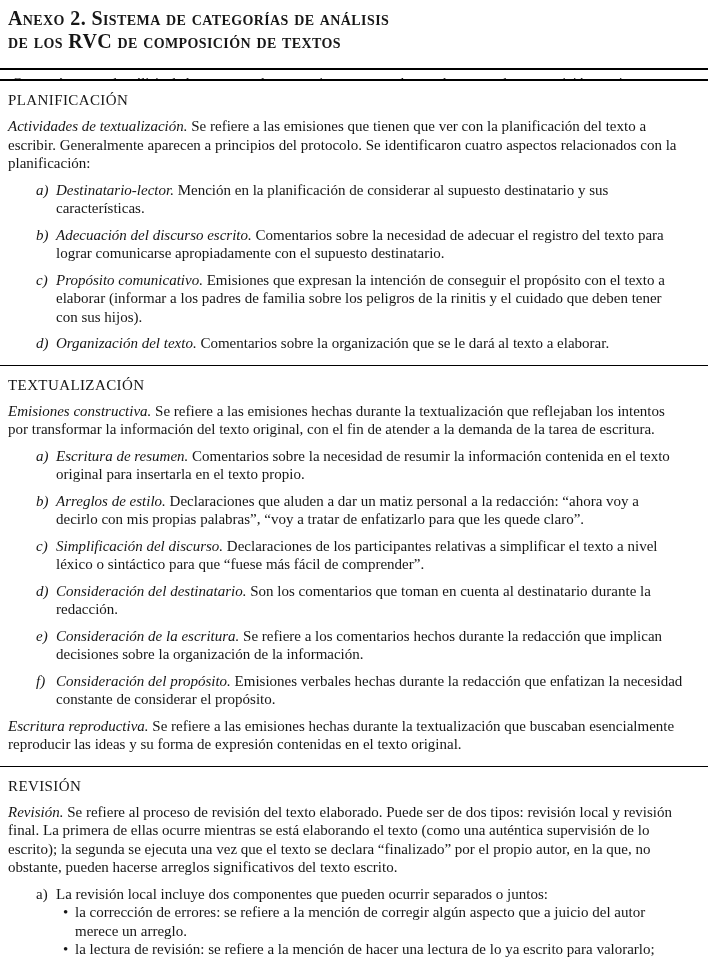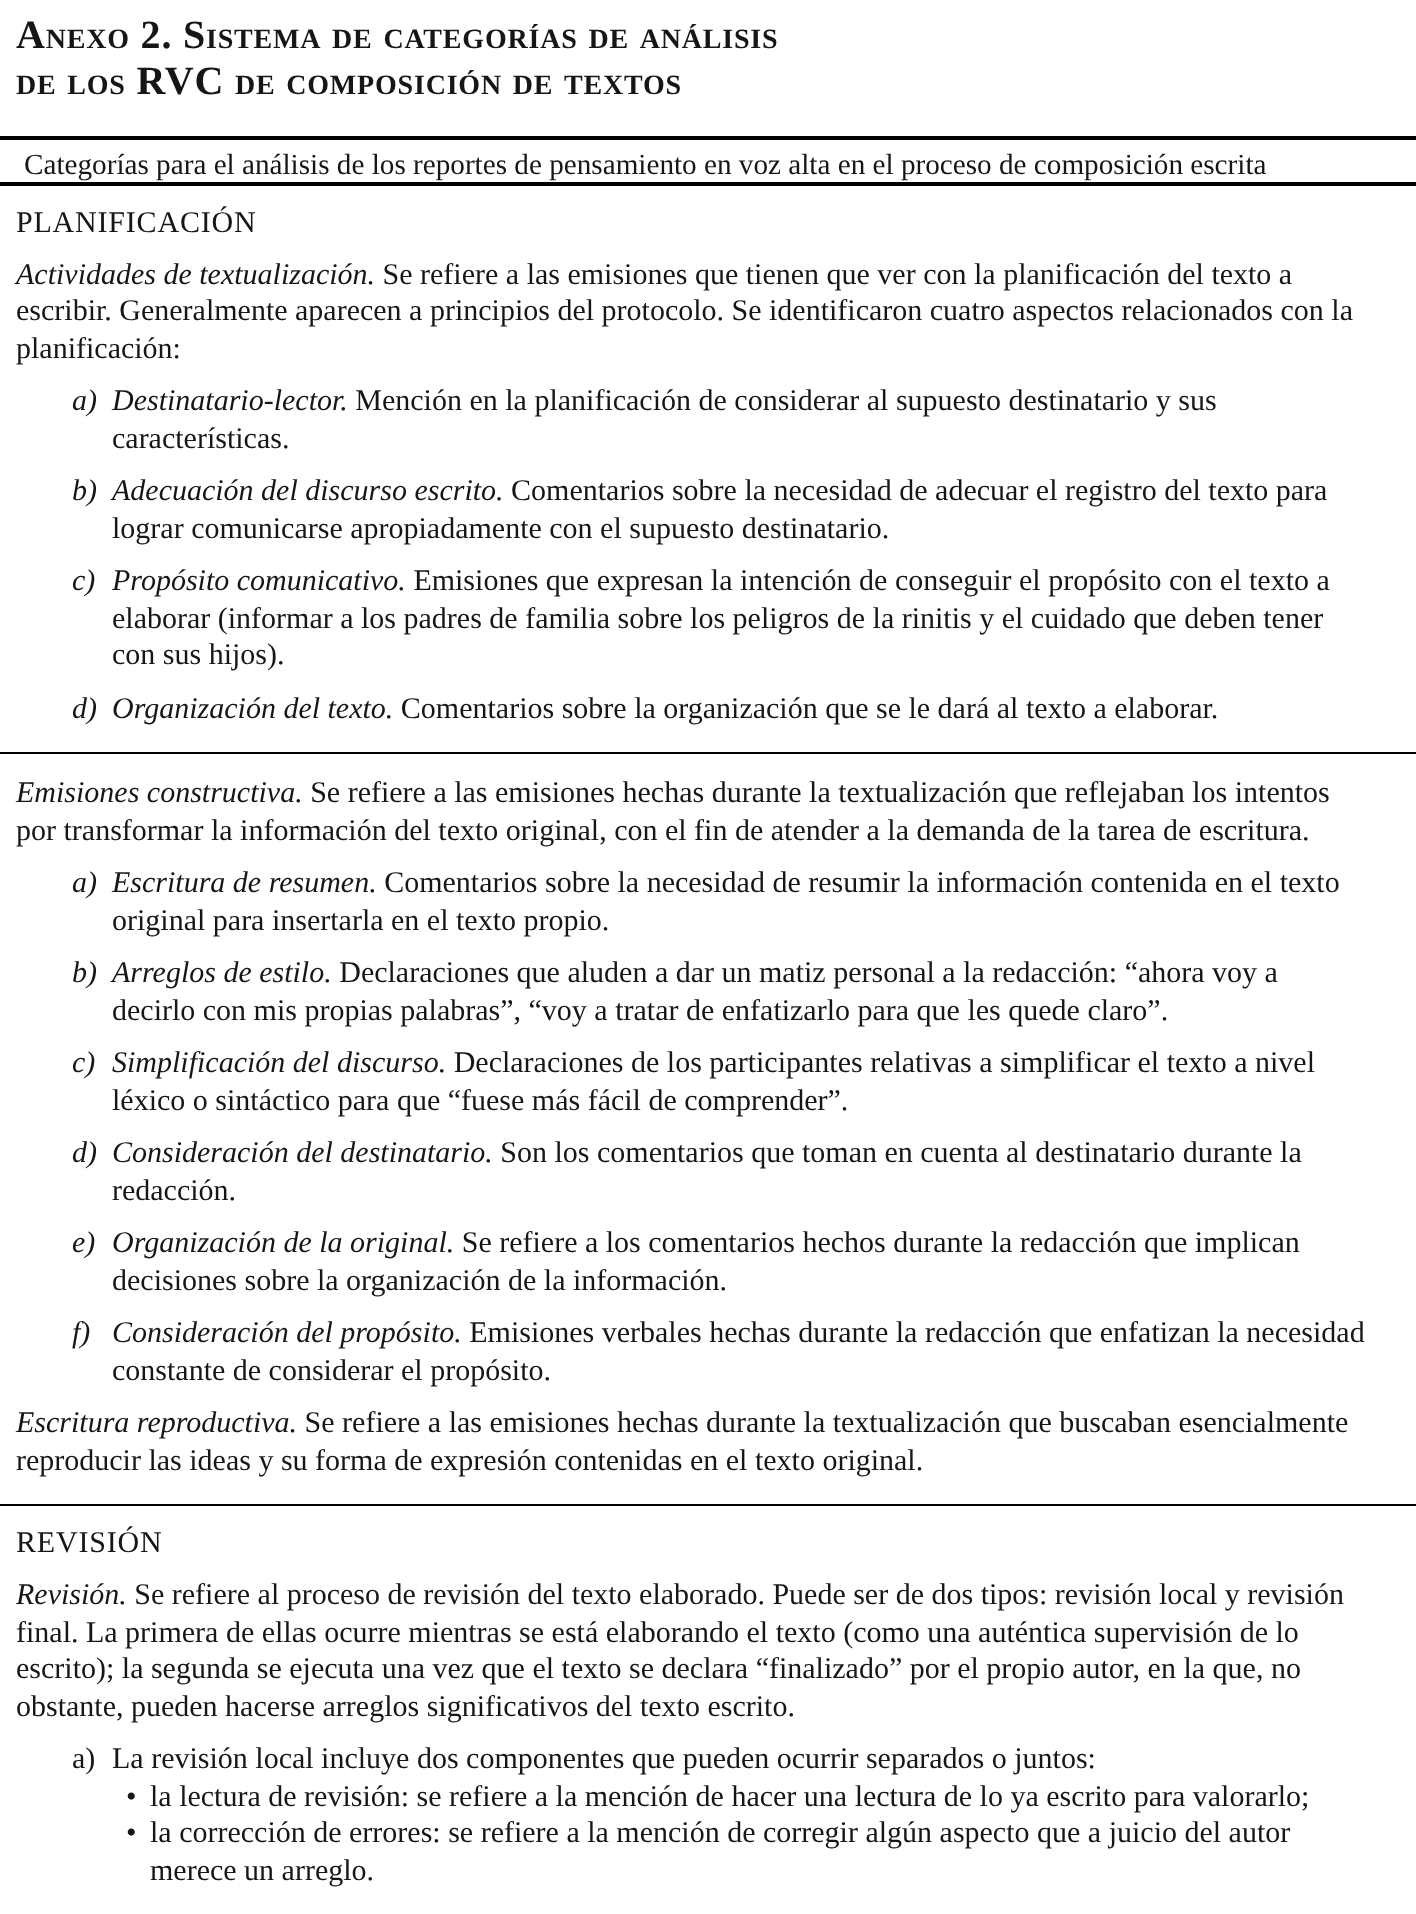--- a/index.html
+++ b/index.html
@@ -75,42 +75,43 @@
       <li class="item"><span class="marker">a)</span><span class="lead">Destinatario-lector.</span> <span>Mención en la planificación de considerar al supuesto destinatario y sus características.</span></li>
       <li class="item"><span class="marker">b)</span><span class="lead">Adecuación del discurso escrito.</span> <span>Comentarios sobre la necesidad de adecuar el registro del texto para lograr comunicarse apropiadamente con el supuesto destinatario.</span></li>
       <li class="item"><span class="marker">c)</span><span class="lead">Propósito comunicativo.</span> <span>Emisiones que expresan la intención de conseguir el propósito con el texto a elaborar (informar a los padres de familia sobre los peligros de la rinitis y el cuidado que deben tener con sus hijos).</span></li>
       <li class="item"><span class="marker">d)</span><span class="lead">Organización del texto.</span> <span>Comentarios sobre la organización que se le dará al texto a elaborar.</span></li>
     </ol>
   </section>
 
   <div class="rule rule-mid"></div>
 
   <section class="section">
+    <h2 class="section-label">TEXTUALIZACIÓN</h2>
     <p class="para"><span class="lead">Emisiones constructiva.</span> <span>Se refiere a las emisiones hechas durante la textualización que reflejaban los intentos por transformar la información del texto original, con el fin de atender a la demanda de la tarea de escritura.</span></p>
     <ol class="items">
       <li class="item"><span class="marker">a)</span><span class="lead">Escritura de resumen.</span> <span>Comentarios sobre la necesidad de resumir la información contenida en el texto original para insertarla en el texto propio.</span></li>
       <li class="item"><span class="marker">b)</span><span class="lead">Arreglos de estilo.</span> <span>Declaraciones que aluden a dar un matiz personal a la redacción: “ahora voy a decirlo con mis propias palabras”, “voy a tratar de enfatizarlo para que les quede claro”.</span></li>
       <li class="item"><span class="marker">c)</span><span class="lead">Simplificación del discurso.</span> <span>Declaraciones de los participantes relativas a simplificar el texto a nivel léxico o sintáctico para que “fuese más fácil de comprender”.</span></li>
       <li class="item"><span class="marker">d)</span><span class="lead">Consideración del destinatario.</span> <span>Son los comentarios que toman en cuenta al destinatario durante la redacción.</span></li>
-      <li class="item"><span class="marker">e)</span><span class="lead">Organización de la original.</span> <span>Se refiere a los comentarios hechos durante la redacción que implican decisiones sobre la organización de la información.</span></li>
+      <li class="item"><span class="marker">e)</span><span class="lead">Consideración de la escritura.</span> <span>Se refiere a los comentarios hechos durante la redacción que implican decisiones sobre la organización de la información.</span></li>
       <li class="item"><span class="marker">f)</span><span class="lead">Consideración del propósito.</span> <span>Emisiones verbales hechas durante la redacción que enfatizan la necesidad constante de considerar el propósito.</span></li>
     </ol>
     <p class="para"><span class="lead">Escritura reproductiva.</span> <span>Se refiere a las emisiones hechas durante la textualización que buscaban esencialmente reproducir las ideas y su forma de expresión contenidas en el texto original.</span></p>
   </section>
 
   <div class="rule rule-mid"></div>
 
   <section class="section">
     <h2 class="section-label">REVISIÓN</h2>
     <p class="para"><span class="lead">Revisión.</span> <span>Se refiere al proceso de revisión del texto elaborado. Puede ser de dos tipos: revisión local y revisión final. La primera de ellas ocurre mientras se está elaborando el texto (como una auténtica supervisión de lo escrito); la segunda se ejecuta una vez que el texto se declara “finalizado” por el propio autor, en la que, no obstante, pueden hacerse arreglos significativos del texto escrito.</span></p>
     <ol class="items">
       <li class="item upright">
         <span class="marker">a)</span><span>La revisión local incluye dos componentes que pueden ocurrir separados o juntos:</span>
         <ul class="bullets">
+          <li class="bullet">la corrección de errores: se refiere a la mención de corregir algún aspecto que a juicio del autor merece un arreglo.</li>
           <li class="bullet">la lectura de revisión: se refiere a la mención de hacer una lectura de lo ya escrito para valorarlo;</li>
-          <li class="bullet">la corrección de errores: se refiere a la mención de corregir algún aspecto que a juicio del autor merece un arreglo.</li>
         </ul>
       </li>
 
     </ol>
   </section>
 
 </div>
 
 </body></html>

